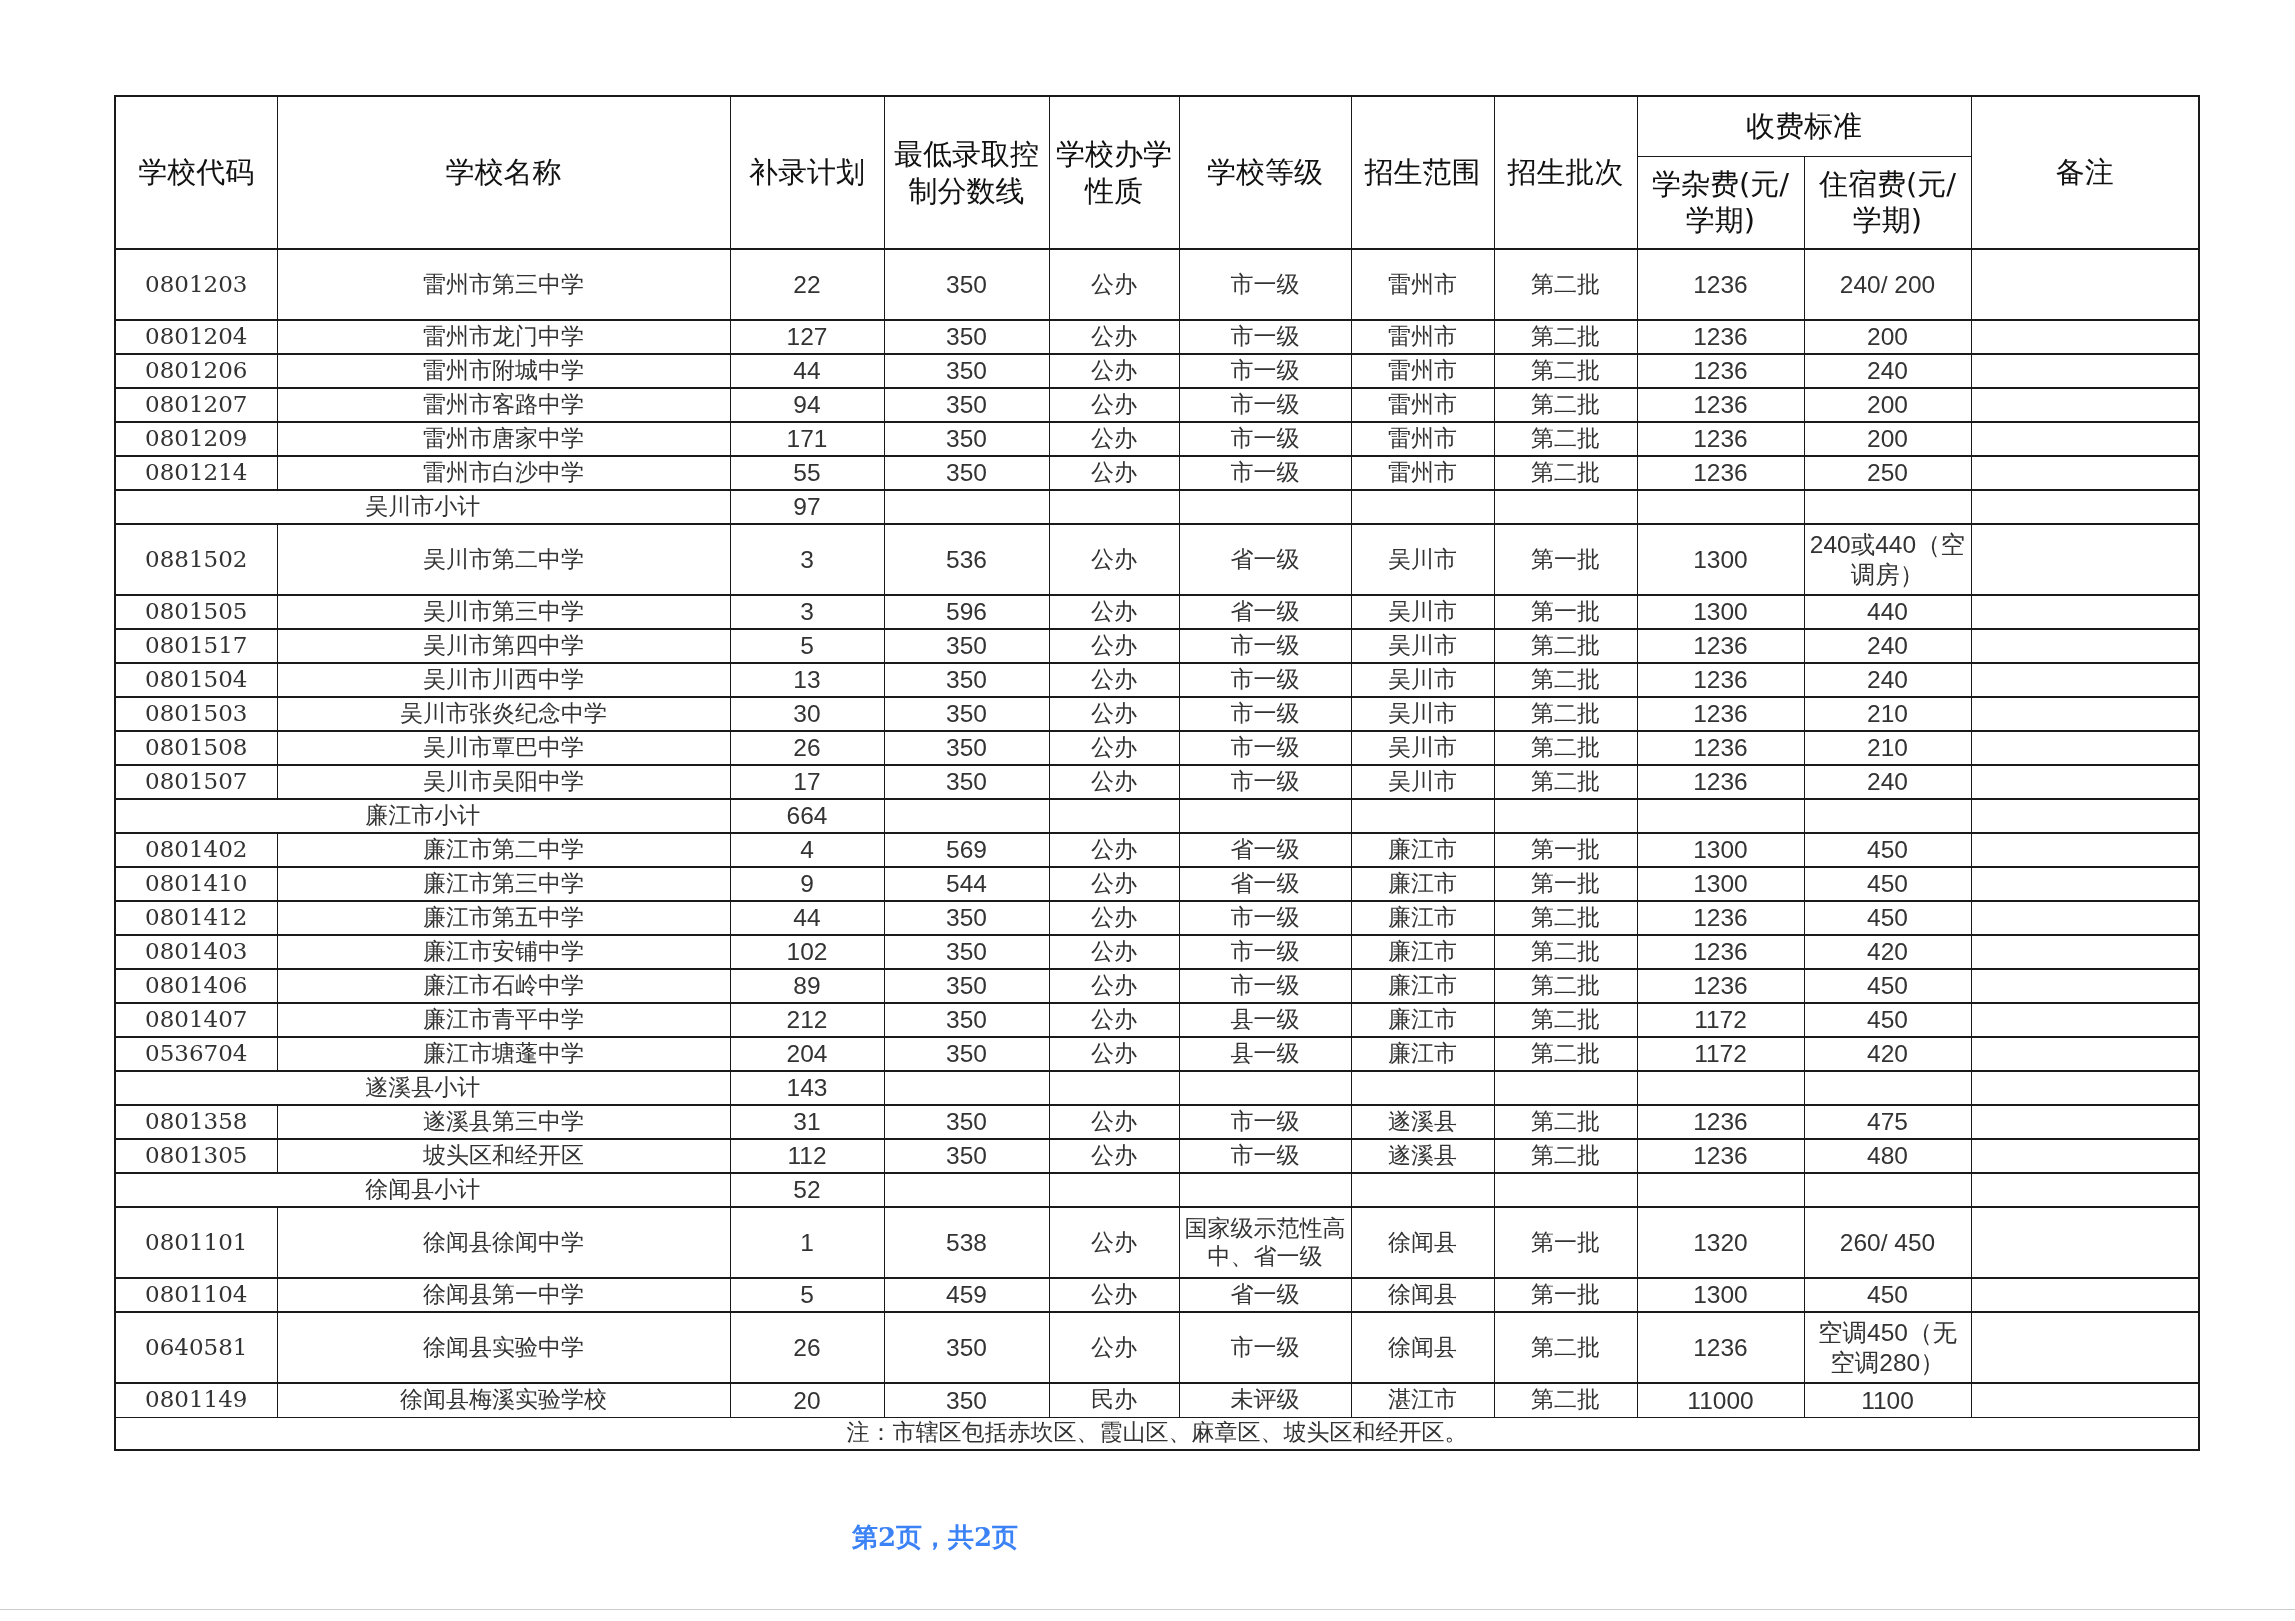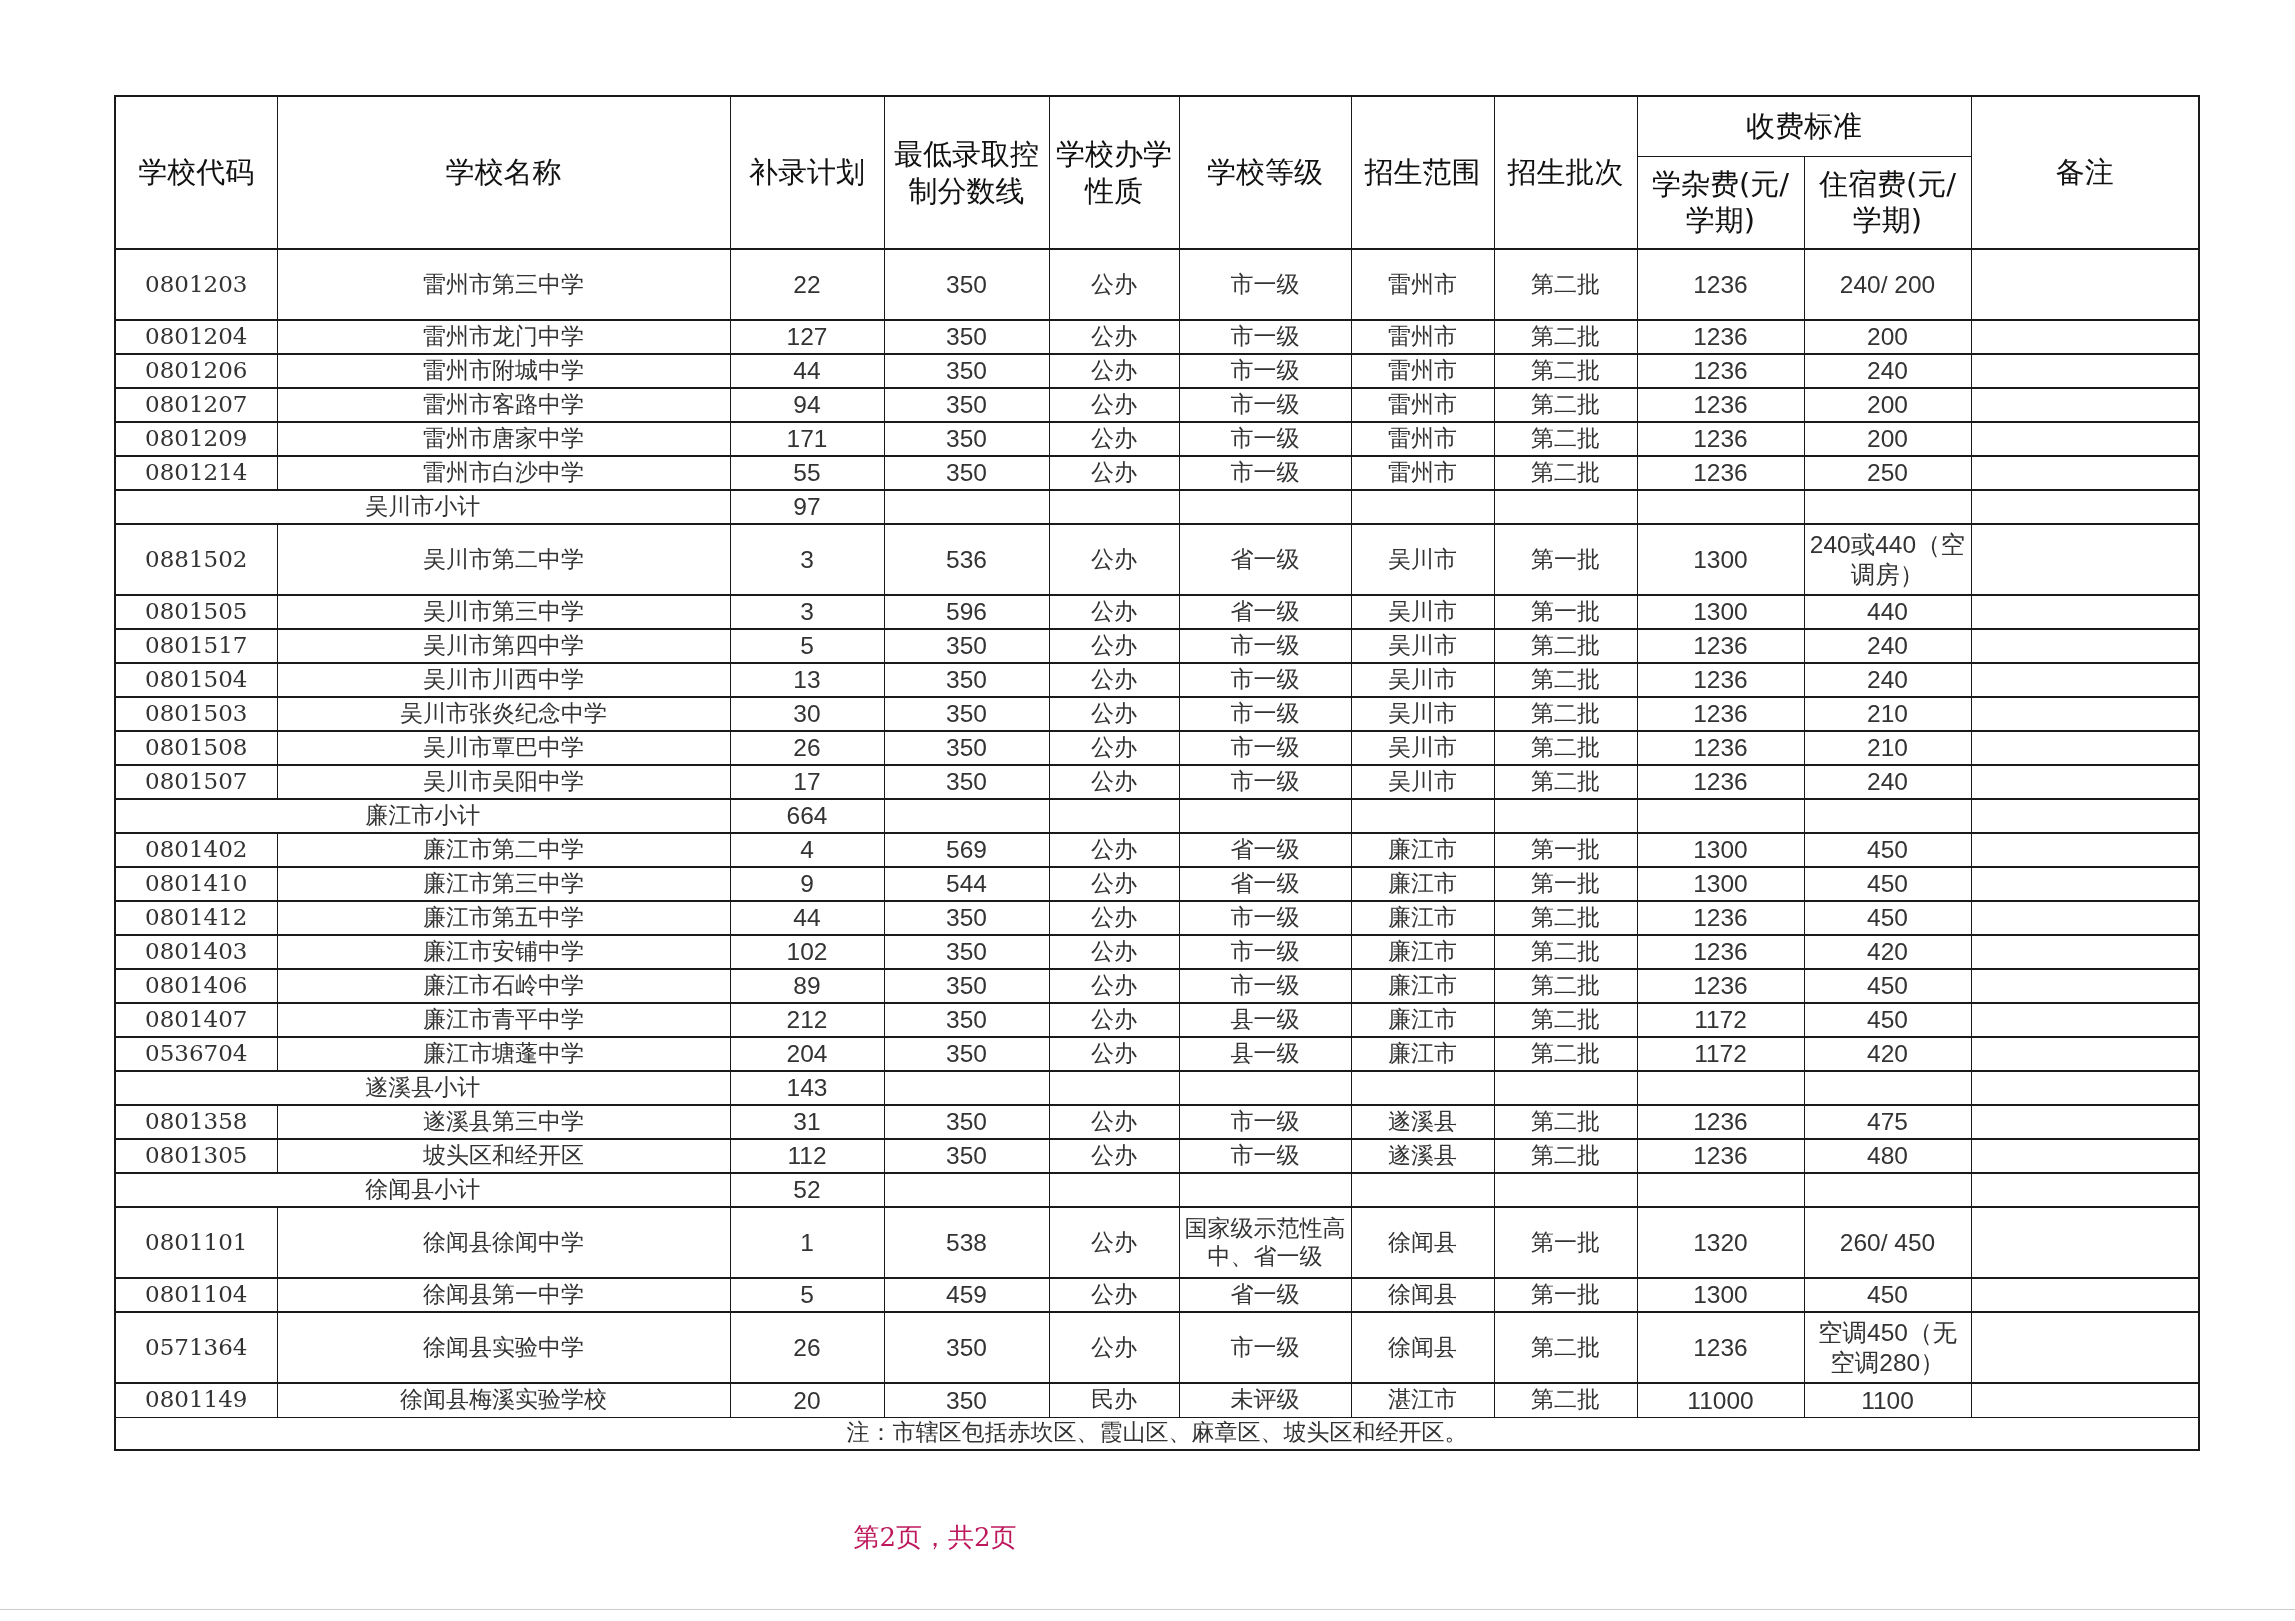--- a/index.html
+++ b/index.html
@@ -22,21 +22,21 @@
     font-size:29px; color:#111; line-height:1.25;
   }
   #doc-table td { font-size:23px; color:#333; }
   #doc-table td.num { font-family:"Liberation Sans Narrow","Liberation Sans",sans-serif; font-size:24.5px; }
   tr.r1 { height:34px;margin-left:12px; }
   tr.r2 { height:71px;margin-left:24px; }
   tr.sub td.subname { font-family:Liberation Serif, serif; font-weight:bold; font-size:23px; color:#111; text-align:left; padding-left:198px; }
   tr.note td { text-align:left; font-size:22px; padding-left:5.5px; height:31px; }
   #page-footer {
     position:absolute; left:0; width:1870px; top:1520px; text-align:center;
-    font-family:"DejaVu Serif","Liberation Serif",serif; font-size:26px; color:#be185d;
+    font-family:"DejaVu Serif","Liberation Serif",serif; font-size:26px; color:#3b82f6;font-weight:bold;
   }
   #scan-line { position:absolute; left:0; top:1609px; width:2295px; height:1.4px; background:#ccc; }
 </style>
 </head>
 <body>
 
 <table id="doc-table">
   <colgroup>
     <col style="width:162px">
       <col style="width:453px">
@@ -423,21 +423,21 @@
         <td class="num">459</td>
         <td>公办</td>
         <td>省一级</td>
         <td>徐闻县</td>
         <td>第一批</td>
         <td class="num">1300</td>
         <td class="num">450</td>
         <td></td>
       </tr>
       <tr class="r2">
-        <td>0571364</td>
+        <td>0640581</td>
         <td>徐闻县实验中学</td>
         <td class="num">26</td>
         <td class="num">350</td>
         <td>公办</td>
         <td>市一级</td>
         <td>徐闻县</td>
         <td>第二批</td>
         <td class="num">1236</td>
         <td class="num">空调450（无空调280）</td>
         <td></td>

